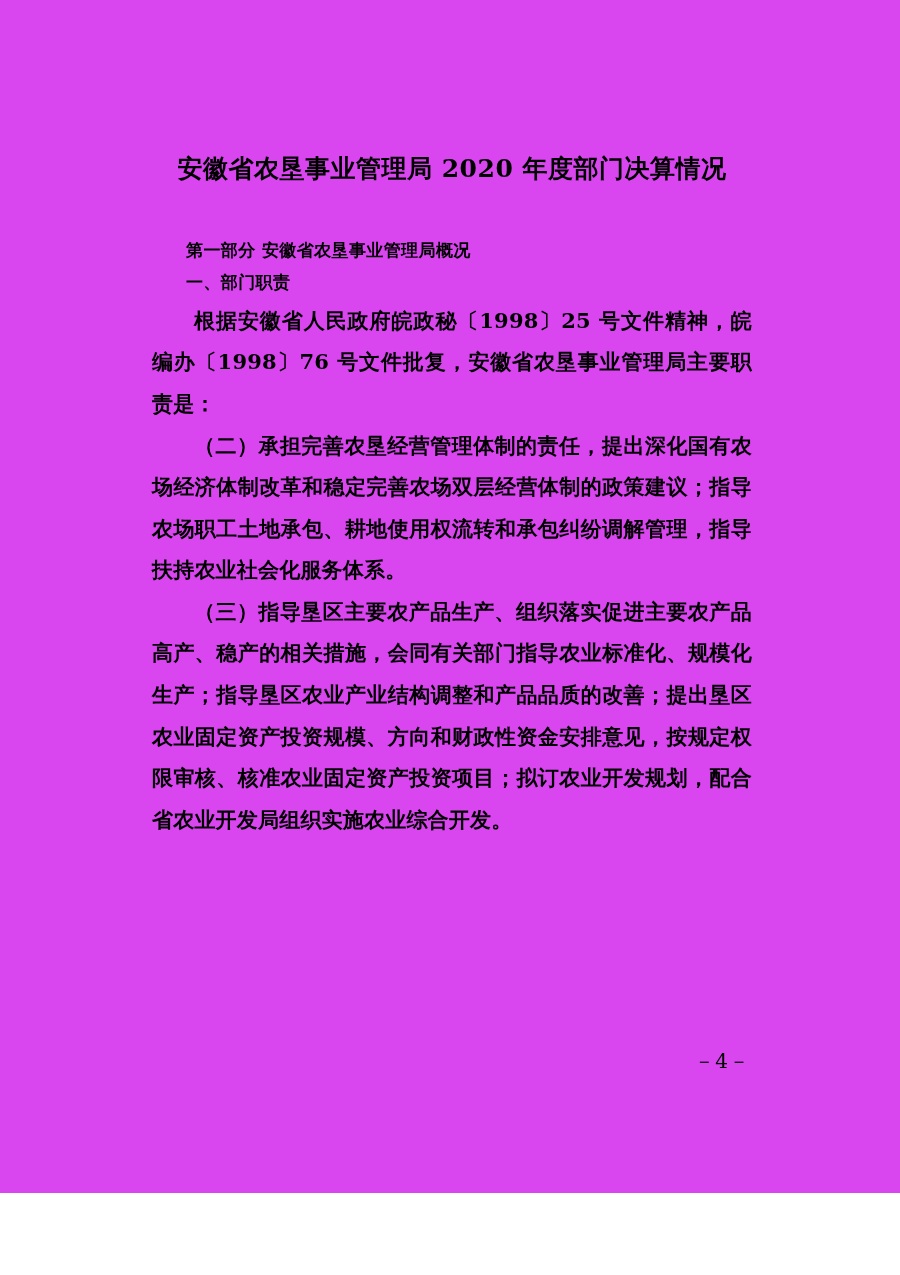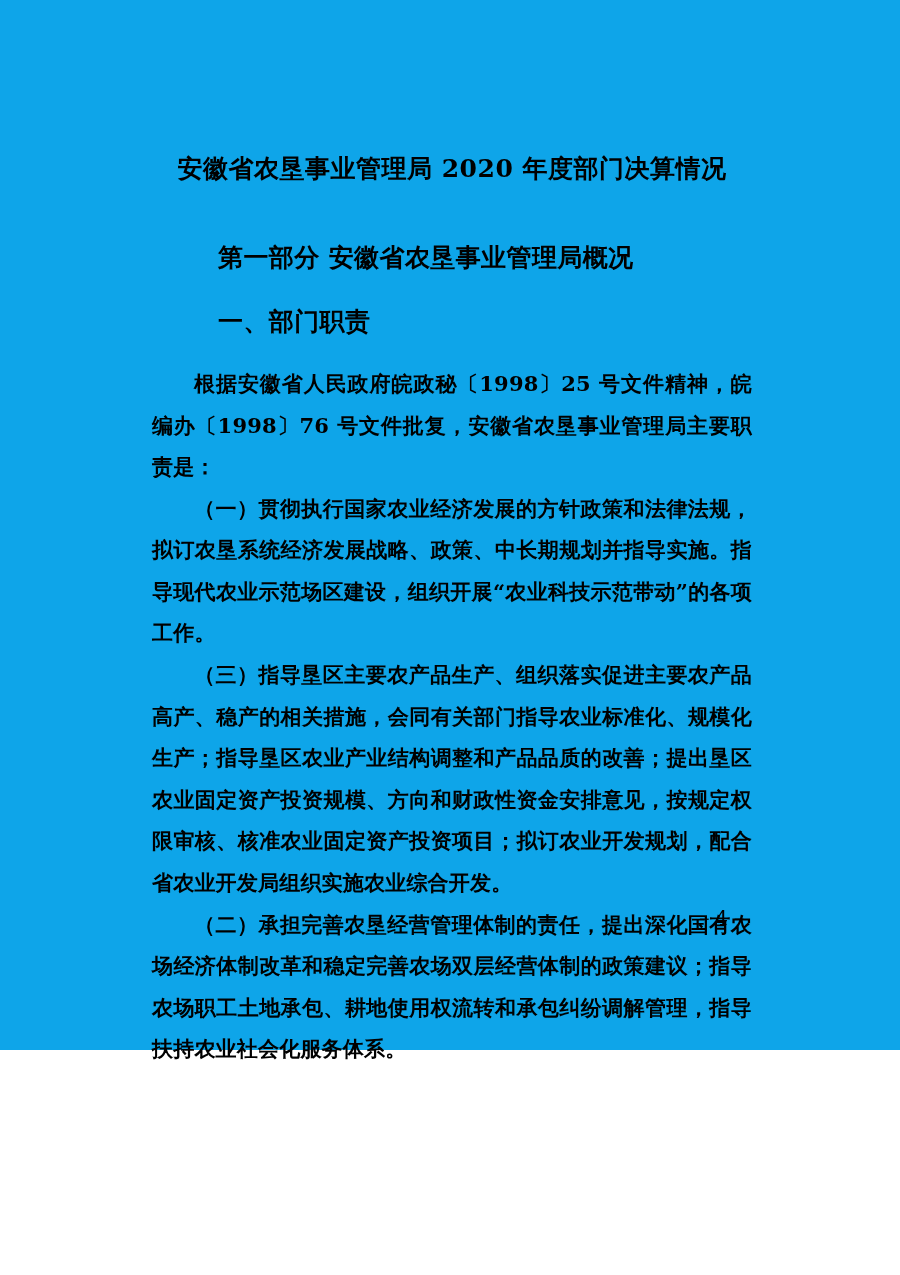--- a/index.html
+++ b/index.html
@@ -13,48 +13,49 @@
     font-family: "DejaVu Serif", "Liberation Serif", serif;
     color: #000000;
     position: relative;
     overflow: hidden;
   }
   .page {
     position: absolute;
     left: 0;
     top: 0;
     width: 900px;
-    height: 1050px;
-    background: #0ea5e9;
+    height: 1193px;
+    background: #d946ef;
   }
   .content {
     position: absolute;
     left: 152px;
     top: 150px;
     width: 600px;
   }
   .doc-title {
     font-size: 25px;
     font-weight: bold;
     text-align: center;
     letter-spacing: 0.5px;
     line-height: 1.5;
     margin: 0 0 46px 0;
     white-space: nowrap;
   }
   .heading {
-    font-size: 25px;
+    font-size: 17px;
     font-weight: bold;
     line-height: 1.95;
     text-indent: 2em;
-    margin: 16px;
+    margin: 0;
     letter-spacing: 0.4px;
   }
   .heading.sub {
     text-indent: 2em;
+    font-family: Liberation Mono, monospace;
   }
   .para {
     font-size: 21px;
     line-height: 1.98;
     text-indent: 2em;
     margin: 0;
     text-align: justify;
     text-justify: inter-ideograph;
     letter-spacing: 0.2px;
     font-weight: bold;
@@ -74,23 +75,22 @@
   <div class="content">
 
     <h1 class="doc-title">安徽省农垦事业管理局 2020 年度部门决算情况</h1>
 
     <p class="heading">第一部分  安徽省农垦事业管理局概况</p>
 
     <p class="heading sub">一、部门职责</p>
 
     <p class="para">根据安徽省人民政府皖政秘〔1998〕25 号文件精神，皖编办〔1998〕76 号文件批复，安徽省农垦事业管理局主要职责是：</p>
 
-    <p class="para">（一）贯彻执行国家农业经济发展的方针政策和法律法规，拟订农垦系统经济发展战略、政策、中长期规划并指导实施。指导现代农业示范场区建设，组织开展“农业科技示范带动”的各项工作。</p>
+
+    <p class="para">（二）承担完善农垦经营管理体制的责任，提出深化国有农场经济体制改革和稳定完善农场双层经营体制的政策建议；指导农场职工土地承包、耕地使用权流转和承包纠纷调解管理，指导扶持农业社会化服务体系。</p>
 
     <p class="para">（三）指导垦区主要农产品生产、组织落实促进主要农产品高产、稳产的相关措施，会同有关部门指导农业标准化、规模化生产；指导垦区农业产业结构调整和产品品质的改善；提出垦区农业固定资产投资规模、方向和财政性资金安排意见，按规定权限审核、核准农业固定资产投资项目；拟订农业开发规划，配合省农业开发局组织实施农业综合开发。</p>
-
-    <p class="para">（二）承担完善农垦经营管理体制的责任，提出深化国有农场经济体制改革和稳定完善农场双层经营体制的政策建议；指导农场职工土地承包、耕地使用权流转和承包纠纷调解管理，指导扶持农业社会化服务体系。</p>
 
 
   </div>
 
   <div class="page-number">－4－</div>
 </div>
 
 </body></html>

